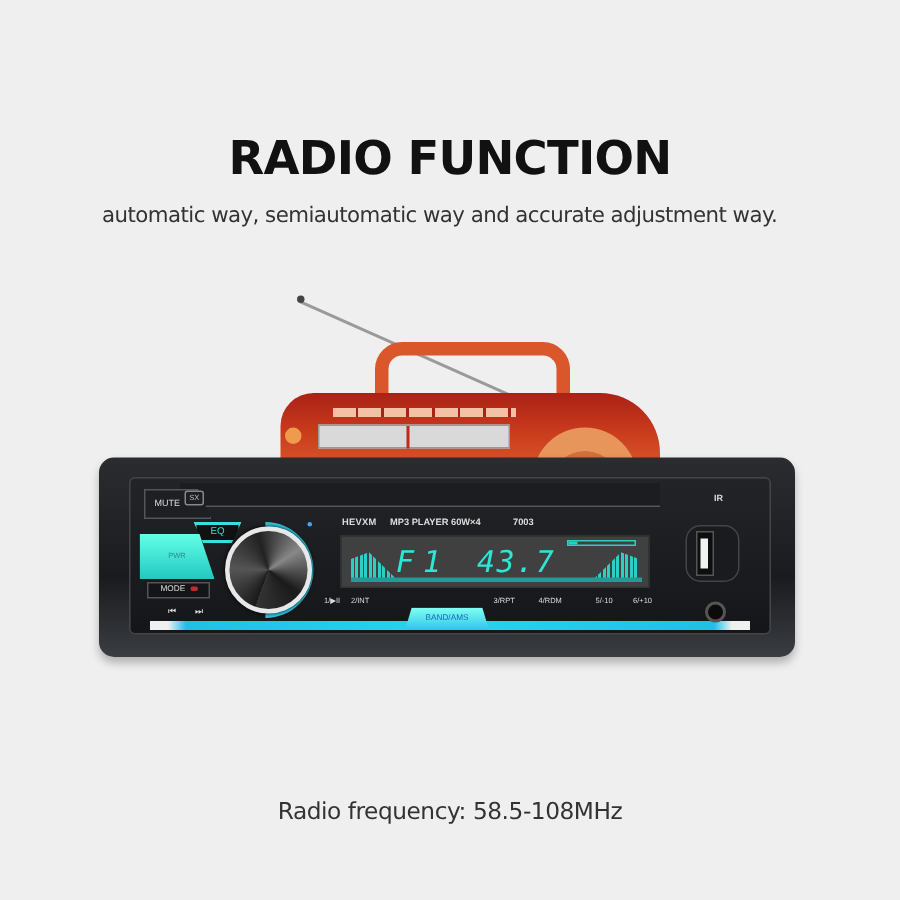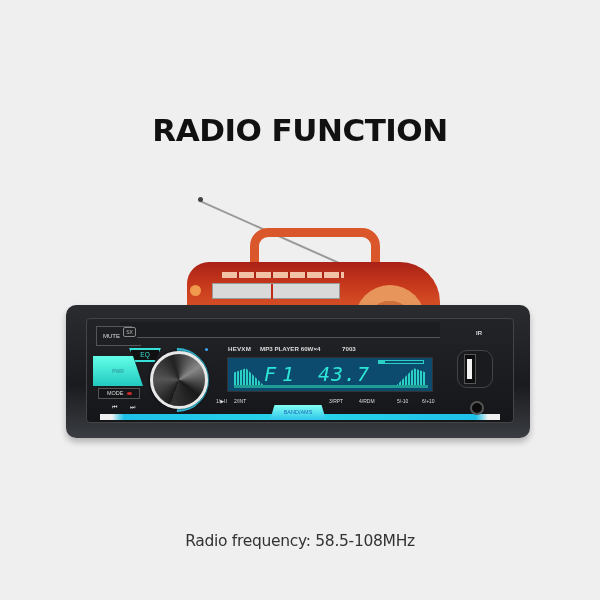--- a/index.html
+++ b/index.html
@@ -2,21 +2,21 @@
 <html><head>
 <meta charset="utf-8">
 <style>
   * { box-sizing: border-box; margin: 0; padding: 0; }
   html, body { width: 600px; height: 600px; background: #efefef; overflow: hidden; }
   body { position: relative; font-family: "Liberation Sans", "DejaVu Sans", sans-serif; color: #222; }
 
   .title {
     position: absolute; left: 0; top: 88px; width: 600px; text-align: center;
     font-family: "DejaVu Sans", sans-serif; font-weight: bold; font-size: 31px;
-    letter-spacing: -0.5px; color: #111; margin-top: 24px;
+    letter-spacing: -0.5px; color: #111;
   }
   .desc {
     position: absolute; left: 68px; top: 131px; width: 480px;
     font-family: "DejaVu Sans", sans-serif; font-size: 14.2px; line-height: 26px; color: #333;
     letter-spacing: -0.35px;
   }
   .caption {
     position: absolute; left: 0; top: 532px; width: 600px; text-align: center;
     font-family: "DejaVu Sans", sans-serif; font-size: 15.5px; color: #333; letter-spacing: -0.3px;
   }
@@ -64,21 +64,21 @@
   .knob { position: absolute; left: 150px; top: 351px; width: 58px; height: 58px; border-radius: 50%;
     background: conic-gradient(from 200deg, #1a1a1a, #555, #222, #888, #1a1a1a, #333); border: 3px solid #e8e8e8;
     box-shadow: 0 0 3px #000; }
   .led-dot { position: absolute; left: 205px; top: 348px; width: 3px; height: 3px; border-radius: 50%; background: #3ea6ff; }
 
   .brand { position: absolute; left: 228px; top: 345px; font-size: 6.2px; font-weight: bold; color: #ddd; letter-spacing: 0.2px; }
   .model-text { position: absolute; left: 260px; top: 345px; font-size: 6.2px; font-weight: bold; color: #ddd; }
   .model-num { position: absolute; left: 342px; top: 345px; font-size: 6.2px; font-weight: bold; color: #ddd; }
 
   .display { position: absolute; left: 227px; top: 357px; width: 206px; height: 35px;
-    background: #0c4a6e; border: 1px solid #333; }
+    background: #404040; border: 1px solid #333; }
   .display .eq-l { position: absolute; left: 6px; top: 8px; width: 30px; height: 22px;
     background: repeating-linear-gradient(90deg, #2bd0c4 0 2px, transparent 2px 3px);
     clip-path: polygon(0 30%, 40% 10%, 100% 90%, 100% 100%, 0 100%); }
   .display .eq-r { position: absolute; right: 6px; top: 8px; width: 30px; height: 22px;
     background: repeating-linear-gradient(90deg, #2bd0c4 0 2px, transparent 2px 3px);
     clip-path: polygon(0 90%, 60% 10%, 100% 30%, 100% 100%, 0 100%); }
   .display .baseline { position: absolute; left: 6px; bottom: 3px; width: 194px; height: 3px; background: #1e9c96; }
   .display .band { position: absolute; left: 36px; top: 4px; font-family: "DejaVu Sans Mono", monospace; font-size: 20px;
     color: #2ee6d6; letter-spacing: 6px; font-style: italic; }
   .display .freq { position: absolute; left: 90px; top: 4px; font-family: "DejaVu Sans Mono", monospace; font-size: 20px;
@@ -100,20 +100,21 @@
   .usb-slot { position: absolute; left: 464px; top: 354px; width: 12px; height: 30px; background: #0e0e10; border: 1px solid #555; }
   .usb-slot::after { content: ""; position: absolute; left: 2px; top: 4px; width: 5px; height: 20px; background: #f2f2f2; }
   .aux-port { position: absolute; left: 470px; top: 401px; width: 14px; height: 14px; border-radius: 50%;
     background: #0b0b0c; border: 2px solid #555; }
 </style>
 </head>
 <body>
 
 <div class="title">RADIO FUNCTION</div>
 <div class="desc">
+  <div>automatic way, semiautomatic way and accurate adjustment way.</div>
 </div>
 
 <div>
   <div class="antenna"></div>
   <div class="antenna-tip"></div>
   <div class="handle"></div>
   <div class="radio-body"></div>
   <div class="grille-top"></div>
   <div class="dial-plate">
       <div class="needle"></div>

